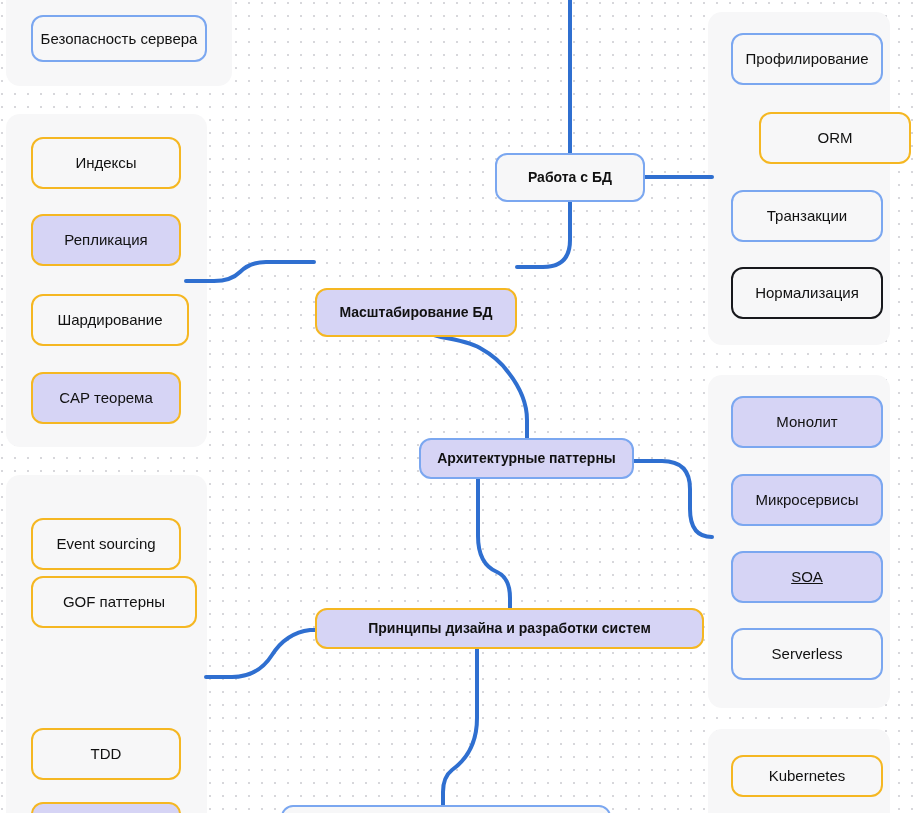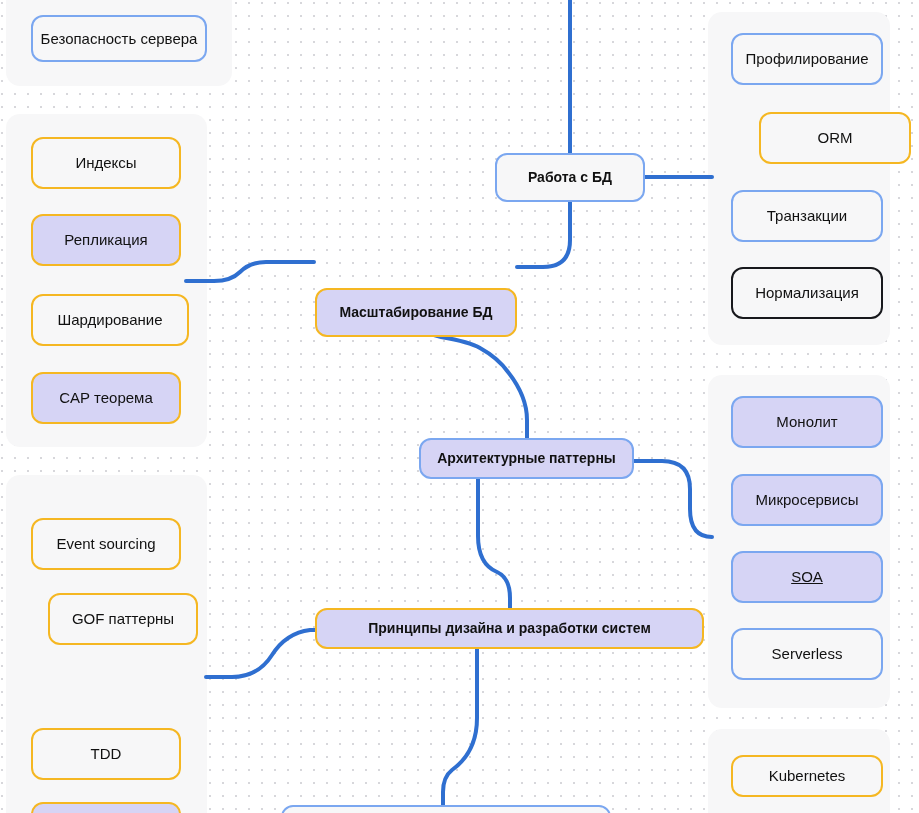--- a/index.html
+++ b/index.html
@@ -130,21 +130,21 @@
   <div class="node b-orange f-grey" style="left:31px; top:294px; width:158px; height:52px;">
     <span>Шардирование</span>
   </div>
   <div class="node b-orange f-purple" style="left:31px; top:372px; width:150px; height:52px;">
     <span>CAP теорема</span>
   </div>
 
   <div class="node b-orange f-grey" style="left:31px; top:518px; width:150px; height:52px;">
     <span>Event sourcing</span>
   </div>
-  <div class="node b-orange f-grey" style="left:48px; top:576px; width:150px; height:52px;margin-top:17px;">
+  <div class="node b-orange f-grey" style="left:31px; top:576px; width:166px; height:52px;">
     <span>GOF паттерны</span>
   </div>
   <div class="node b-orange f-grey" style="left:31px; top:728px; width:150px; height:52px;">
     <span>TDD</span>
   </div>
   <div class="node b-orange f-purple" style="left:31px; top:802px; width:150px; height:52px;">
     <span></span>
   </div>
 
   <div class="node b-blue f-grey" style="left:731px; top:33px; width:152px; height:52px;">

